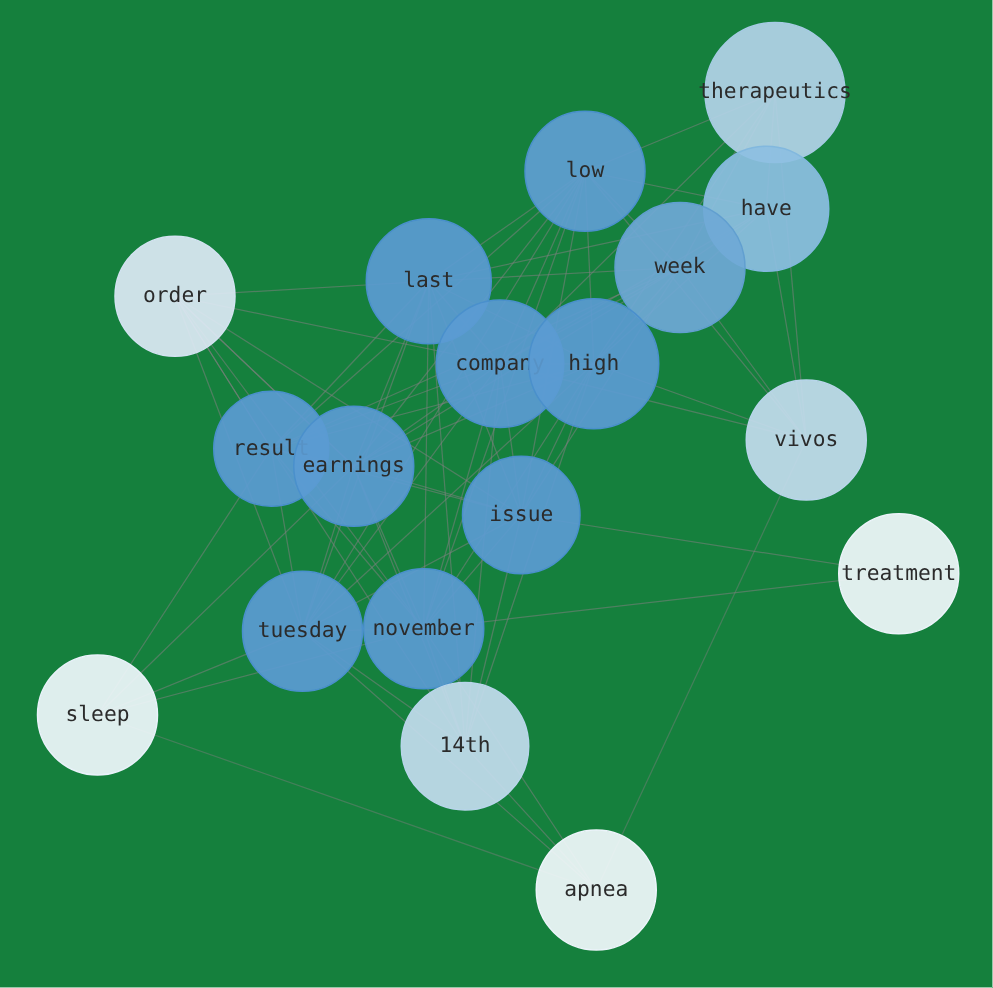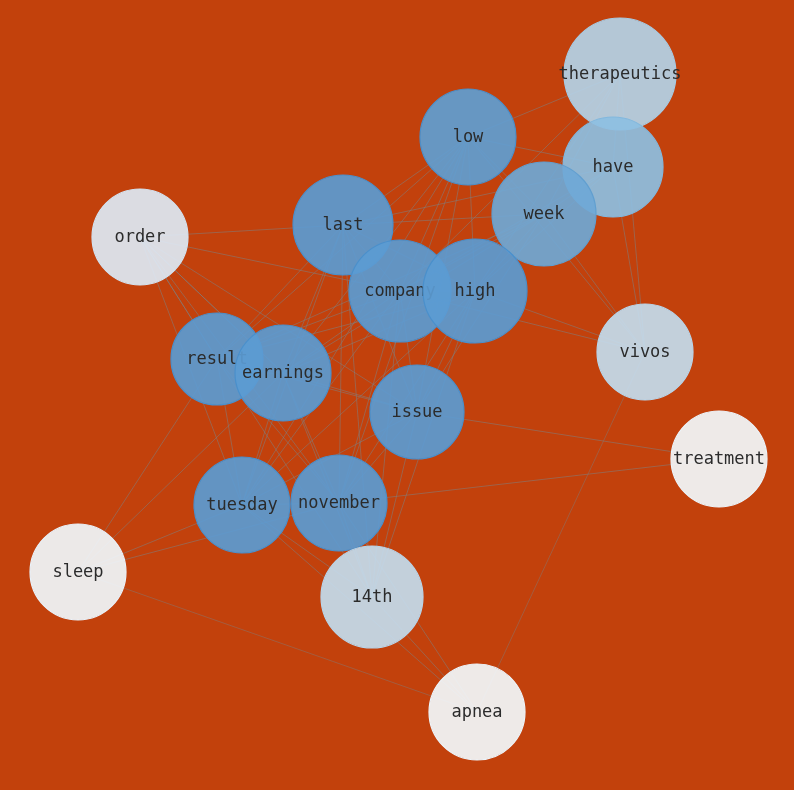--- a/index.html
+++ b/index.html
@@ -8,21 +8,21 @@
     padding: 0;
     background: #ffffff;
   }
   body {
     font-family: "DejaVu Sans Mono", "Liberation Mono", monospace;
   }
   #graph-canvas {
     position: relative;
     width: 794px;
     height: 790px;
-    background: #c2410c;
+    background: #15803d;
     overflow: hidden;
   }
   #graph-svg {
     position: absolute;
     left: 0;
     top: 0;
     width: 794px;
     height: 790px;
     display: block;
   }

